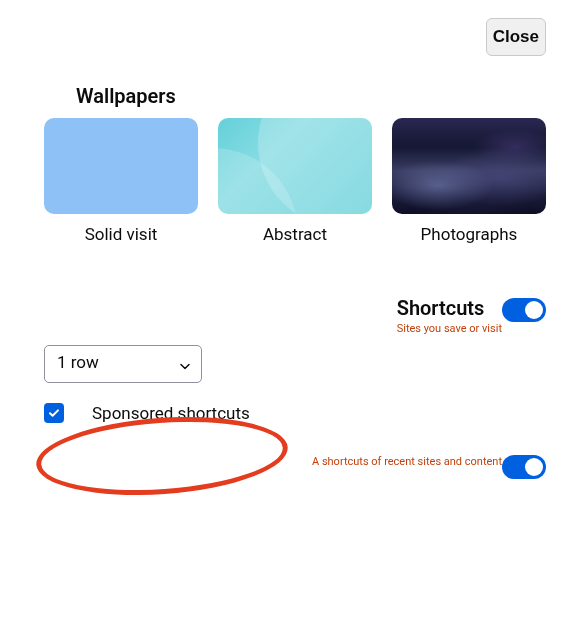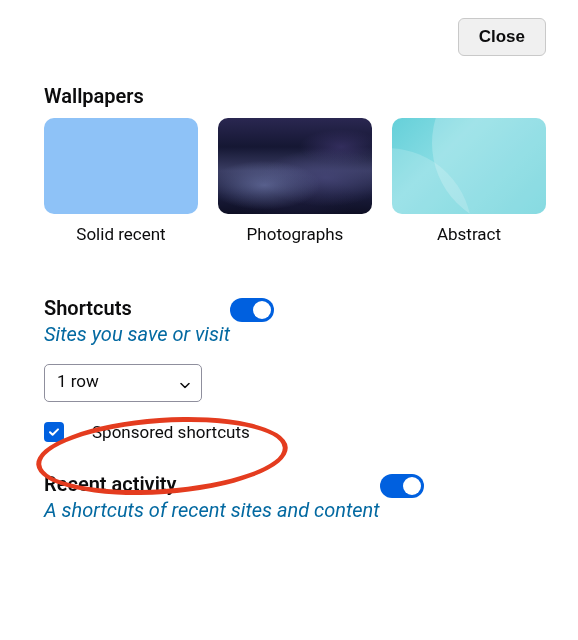--- a/index.html
+++ b/index.html
@@ -18,41 +18,41 @@
   }
   .top-row {
     display: flex;
     justify-content: flex-end;
     margin-bottom: 28px;
   }
   .close-btn {
     background: #f0f0f0;
     border: 1px solid #c9c9c9;
     border-radius: 6px;
-    padding: 8px 20px;
+    padding: 8px 6px;
     font-size: 17px;
     font-weight: 600;
     cursor: pointer;
     color: #0c0c0d;
   }
   .section-header {
     display: flex;
     align-items: baseline;
     margin-bottom: 10px;
+    margin-left: 32px;
   }
   .section-title {
     font-size: 20px;
     font-weight: 600;
     color: #0c0c0d;
   }
   .section-sub {
-    font-size: 20px;
-    color: #0369a1;
+    font-size: 11px;
+    color: #c2410c;
     margin-top: 2px;
-    font-style: italic;
   }
   .reset-link {
     font-size: 17px;
     color: #0c0c0d;
     text-decoration: underline;
     cursor: pointer;
   }
   .gallery {
     display: flex;
     gap: 20px;
@@ -110,22 +110,23 @@
     background: radial-gradient(ellipse 80px 35px at 30% 70%, rgba(110,120,170,.7), transparent 70%),
                 radial-gradient(ellipse 90px 40px at 70% 62%, rgba(70,70,120,.8), transparent 72%),
                 radial-gradient(ellipse 90px 35px at 50% 85%, rgba(25,25,55,.9), transparent 70%),
                 radial-gradient(ellipse 60px 25px at 80% 30%, rgba(70,60,120,.6), transparent 70%);
   }
   .group {
     margin-bottom: 30px;
   }
   .toggle-row {
     display: flex;
-    justify-content: flex-start;
+    justify-content: flex-end;
     align-items: flex-start;
+    margin-left: 20px;
   }
   .toggle {
     position: relative;
     width: 44px;
     height: 24px;
     border-radius: 12px;
     background: #0060df;
     cursor: pointer;
     flex-shrink: 0;
     margin-top: 2px;
@@ -134,21 +135,21 @@
     content: "";
     position: absolute;
     width: 18px; height: 18px;
     border-radius: 50%;
     background: #fff;
     top: 3px; right: 3px;
   }
   .select-wrap {
     position: relative;
     display: inline-block;
-    margin-top: 18px;
+    margin-top: 10px;
   }
   .select-box {
     border: 1px solid #8f8f9d;
     border-radius: 5px;
     padding: 6px 38px 10px 12px;
     font-size: 17px;
     min-width: 158px;
     cursor: pointer;
     color: #0c0c0d;
     background: #fff;
@@ -195,29 +196,29 @@
     <button class="close-btn">Close</button>
   </div>
 
   <div class="section-header">
     <div class="section-title">Wallpapers</div>
   </div>
 
   <div class="gallery">
     <div class="wallpaper">
       <div class="thumb thumb-solid"></div>
-      <div class="wp-label">Solid recent</div>
+      <div class="wp-label">Solid visit</div>
+    </div>
+    <div class="wallpaper">
+      <div class="thumb thumb-abstract"></div>
+      <div class="wp-label">Abstract</div>
     </div>
     <div class="wallpaper">
       <div class="thumb thumb-photo"></div>
       <div class="wp-label">Photographs</div>
-    </div>
-    <div class="wallpaper">
-      <div class="thumb thumb-abstract"></div>
-      <div class="wp-label">Abstract</div>
     </div>
   </div>
 
   <div class="group">
     <div class="toggle-row">
       <div>
         <div class="section-title">Shortcuts</div>
         <div class="section-sub">Sites you save or visit</div>
       </div>
       <div class="toggle"></div>
@@ -236,21 +237,20 @@
           <path d="M3 7.2l2.6 2.6L11 4.4" stroke="#fff" stroke-width="2" fill="none" stroke-linecap="round" stroke-linejoin="round"></path>
         </svg>
       </div>
       <div style="font-size:17px;">Sponsored shortcuts</div>
     </div>
   </div>
 
   <div class="group">
     <div class="toggle-row">
       <div>
-        <div class="section-title">Recent activity</div>
         <div class="section-sub">A shortcuts of recent sites and content</div>
       </div>
       <div class="toggle"></div>
     </div>
   </div>
 </div>
 
 <div class="annot"></div>
 
 </body></html>

